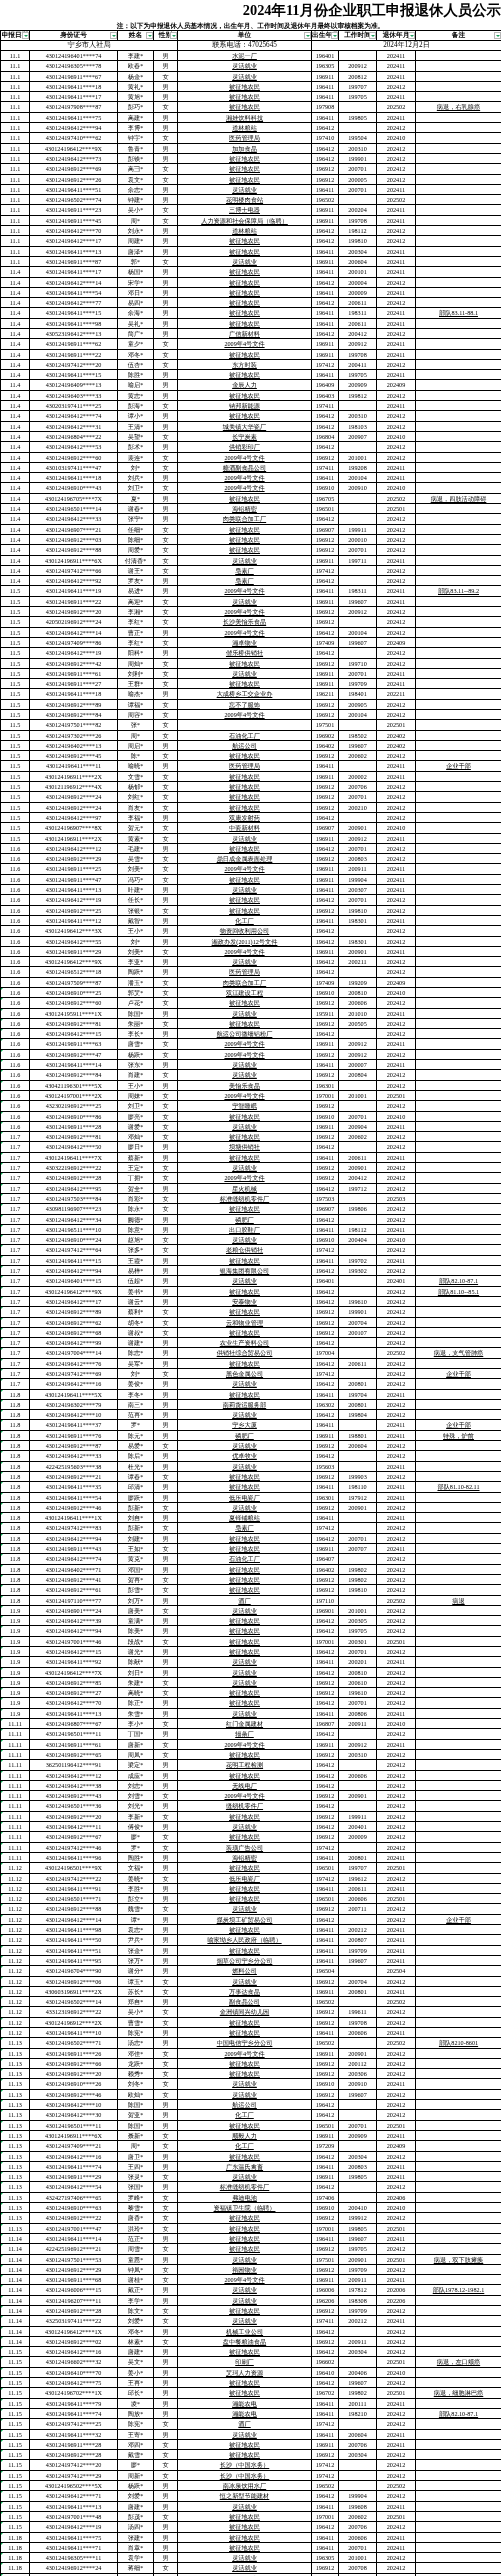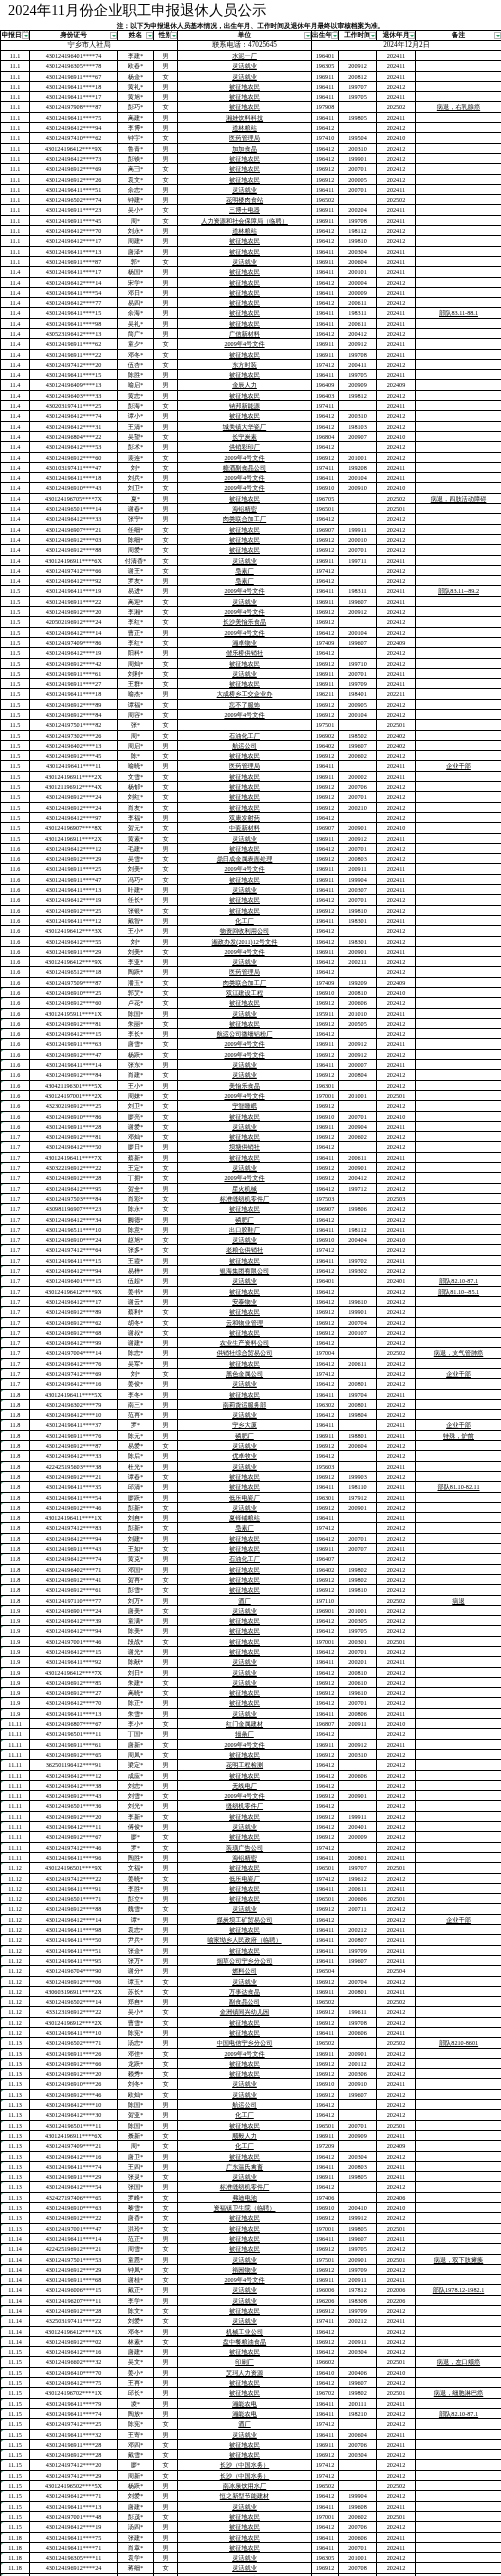--- a/index.html
+++ b/index.html
@@ -1,18 +1,18 @@
 <!DOCTYPE html>
 <html style="--fg: #1fa15d; --cg: #00b050;font-size:8.2px"><head>
 <meta charset="utf-8">
 <style>
   html,body{margin:0;padding:0;background:#fff;}
   body{font-family:"Liberation Serif","DejaVu Serif",serif;color:#000;width:501px;}
   .sheet{width:501px;}
-  .title{height:20.6px;line-height:21.6px;text-align:left;font-size:14.4px;font-weight:normal;white-space:nowrap;overflow:hidden;padding-left:8px;}
+  .title{height:20.6px;line-height:21.6px;text-align:right;font-size:14.4px;font-weight:bold;white-space:nowrap;overflow:hidden;padding-left:8px;}
   .note{height:9.3px;line-height:9.3px;text-align:center;font-size:6.7px;font-weight:bold;white-space:nowrap;overflow:hidden;}
   table{border-collapse:collapse;table-layout:fixed;width:501px;}
   td,th{border:0.5px solid #000;padding:0;overflow:hidden;white-space:nowrap;box-sizing:border-box;}
   .inforow td{height:9.8px;line-height:9.3px;text-align:center;font-size:7.2px;}
   thead th{height:9.3px;line-height:8.8px;font-size:6.7px;font-weight:bold;text-align:center;position:relative;}
   tbody td{height:9.8px;line-height:9.3px;font-size:6.2px;text-align:center;position:relative;}
   tbody td.u{text-decoration:underline;}
   .fbtn{position:absolute;right:0.5px;top:1px;width:6.7px;height:6.7px;background:#fff;border:0.5px solid #b7b7b7;display:inline-block;box-sizing:border-box;cursor:pointer;}
   .fbtn .tri{position:absolute;left:1px;top:2.1px;width:0;height:0;border-left:2.1px solid transparent;border-right:2.1px solid transparent;border-top:2.6px solid var(--fg,#1fa15d);}
   td.flag::before{content:"";position:absolute;left:0;top:0;width:0;height:0;border-top:2.6px solid var(--cg,#00b050);border-right:2.6px solid transparent;}

